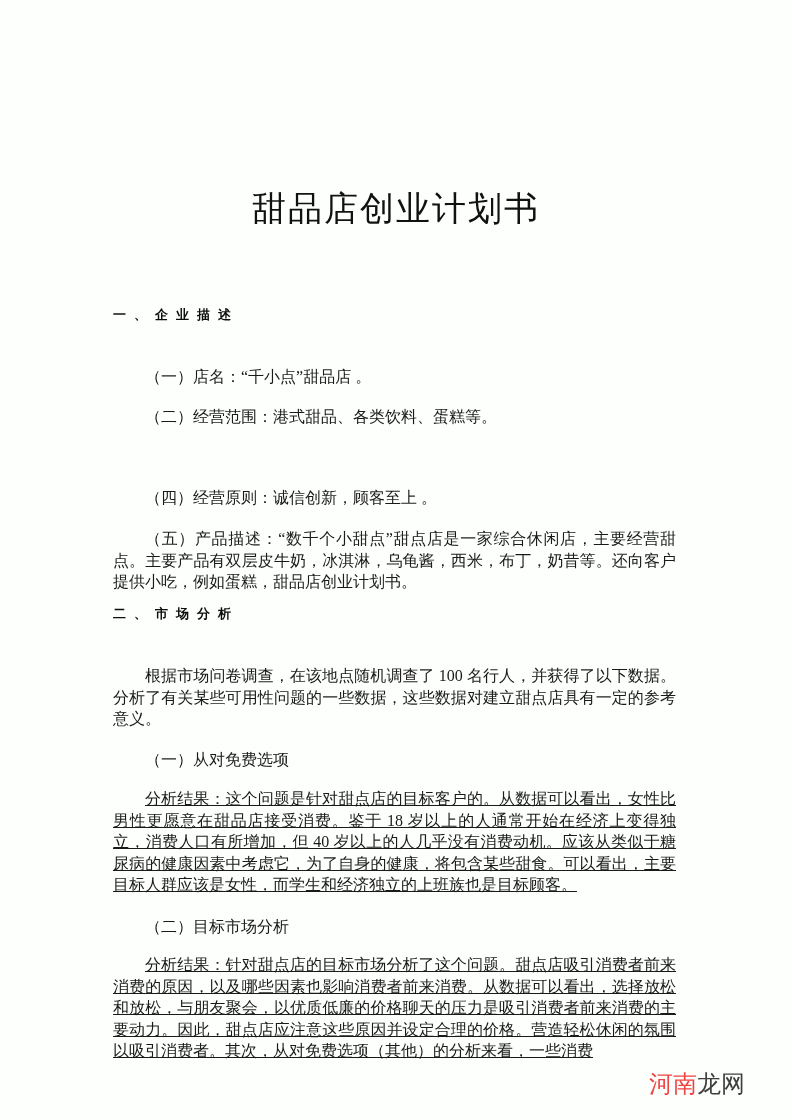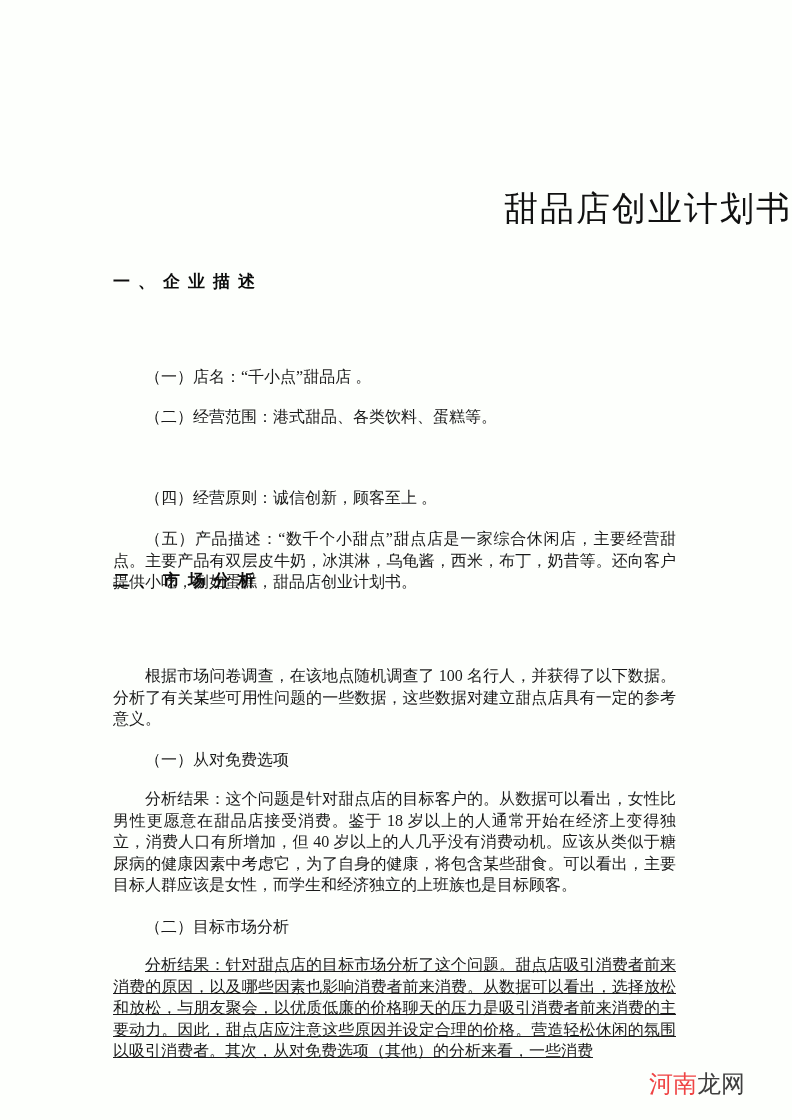--- a/index.html
+++ b/index.html
@@ -14,36 +14,37 @@
     background: #fdfffc;
     overflow: hidden;
     font-family: "Liberation Serif", "DejaVu Serif", serif;
     color: #181818;
   }
   .abs { position: absolute; }
   .doc-title {
     left: 0;
     top: 186px;
     width: 792px;
-    text-align: right;
+    text-align: center;
     font-size: 34px;
     letter-spacing: 2px;
     font-weight: 500;
     color: #111111;
     white-space: nowrap;
   }
   .section-heading {
     left: 113px;
     width: 600px;
     font-family: "Liberation Sans", "DejaVu Sans", sans-serif;
     font-weight: 700;
-    font-size: 17px;
+    font-size: 13px;
     letter-spacing: 8px;
     color: #0d0d0d;
     white-space: nowrap;
+    margin-top: 36px;
   }
   .body-block {
     left: 113px;
     width: 563px;
     font-size: 16px;
     line-height: 21.5px;
     text-align: justify;
     text-indent: 2em;
     color: #1a1a1a;
     margin-top: 44px;
@@ -77,21 +78,21 @@
   <div class="abs body-block one-line" style="top:443px;">（四）经营原则：诚信创新，顾客至上 。</div>
 
   <div class="abs body-block" style="top:484px;">（五）产品描述：“数千个小甜点”甜点店是一家综合休闲店，主要经营甜点。主要产品有双层皮牛奶，冰淇淋，乌龟酱，西米，布丁，奶昔等。还向客户提供小吃，例如蛋糕，甜品店创业计划书。</div>
 
   <div class="abs section-heading" style="top:569px;">二、市场分析</div>
 
   <div class="abs body-block" style="top:621px;">根据市场问卷调查，在该地点随机调查了 100 名行人，并获得了以下数据。分析了有关某些可用性问题的一些数据，这些数据对建立甜点店具有一定的参考意义。</div>
 
   <div class="abs body-block one-line" style="top:705px;">（一）从对免费选项</div>
 
-  <div class="abs body-block" style="top:744px;">分析结果：这个问题是针对甜点店的目标客户的。从数据可以看出，女性比男性更愿意在甜品店接受消费。鉴于 18 岁以上的人通常开始在经济上变得独立，消费人口有所增加，但 40 岁以上的人几乎没有消费动机。应该从类似于糖尿病的健康因素中考虑它，为了自身的健康，将包含某些甜食。可以看出，主要目标人群应该是女性，而学生和经济独立的上班族也是目标顾客。</div>
+  <div class="abs body-block" style="top:744px;text-decoration:underline;">分析结果：这个问题是针对甜点店的目标客户的。从数据可以看出，女性比男性更愿意在甜品店接受消费。鉴于 18 岁以上的人通常开始在经济上变得独立，消费人口有所增加，但 40 岁以上的人几乎没有消费动机。应该从类似于糖尿病的健康因素中考虑它，为了自身的健康，将包含某些甜食。可以看出，主要目标人群应该是女性，而学生和经济独立的上班族也是目标顾客。</div>
 
   <div class="abs body-block one-line" style="top:872px;">（二）目标市场分析</div>
 
   <div class="abs body-block" style="top:910px;text-decoration:underline;">分析结果：针对甜点店的目标市场分析了这个问题。甜点店吸引消费者前来消费的原因，以及哪些因素也影响消费者前来消费。从数据可以看出，选择放松和放松，与朋友聚会，以优质低廉的价格聊天的压力是吸引消费者前来消费的主要动力。因此，甜点店应注意这些原因并设定合理的价格。营造轻松休闲的氛围以吸引消费者。其次，从对免费选项（其他）的分析来看，一些消费</div>
 
   <div class="abs watermark">
     <span class="wm-orange">河南</span><span class="wm-gray">龙网</span>
   </div>
 
 </div>

